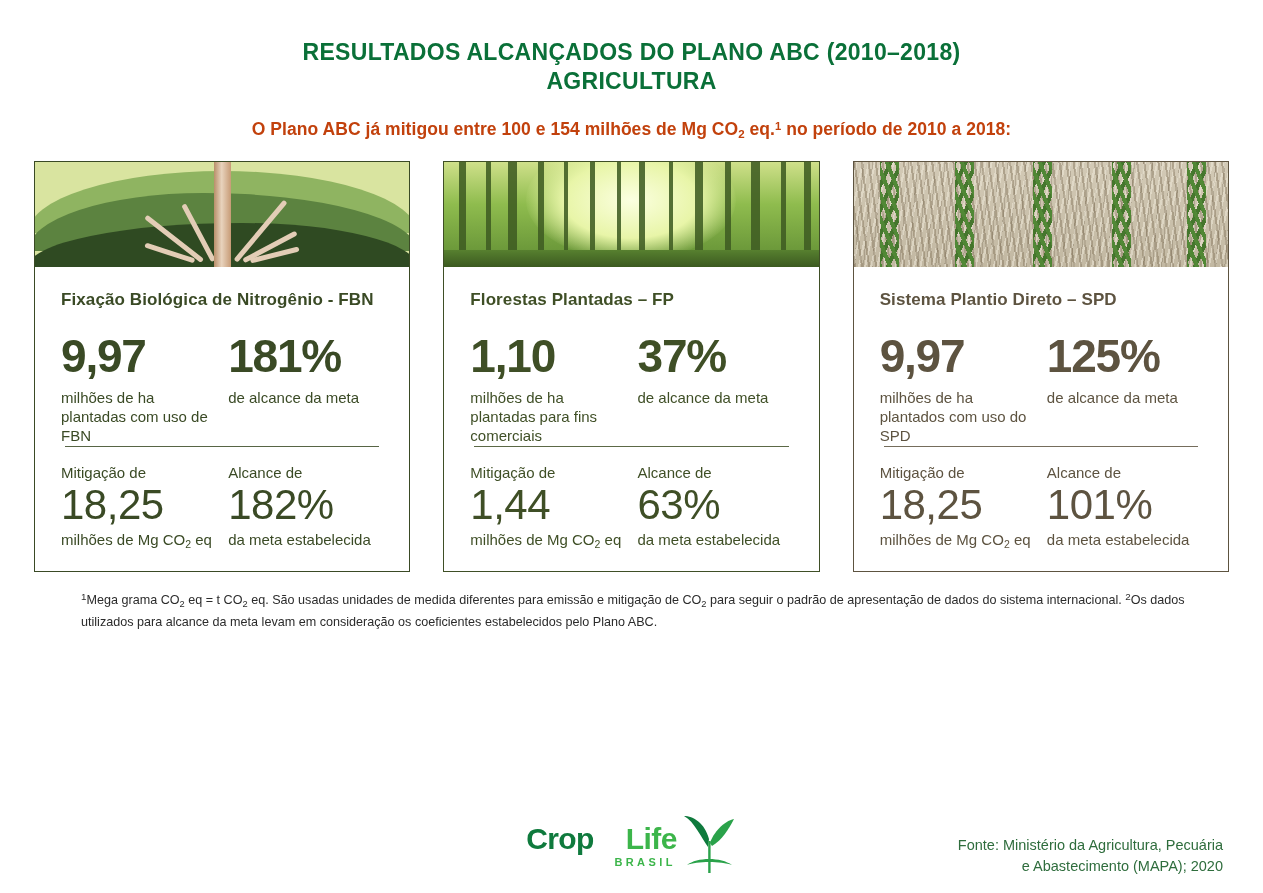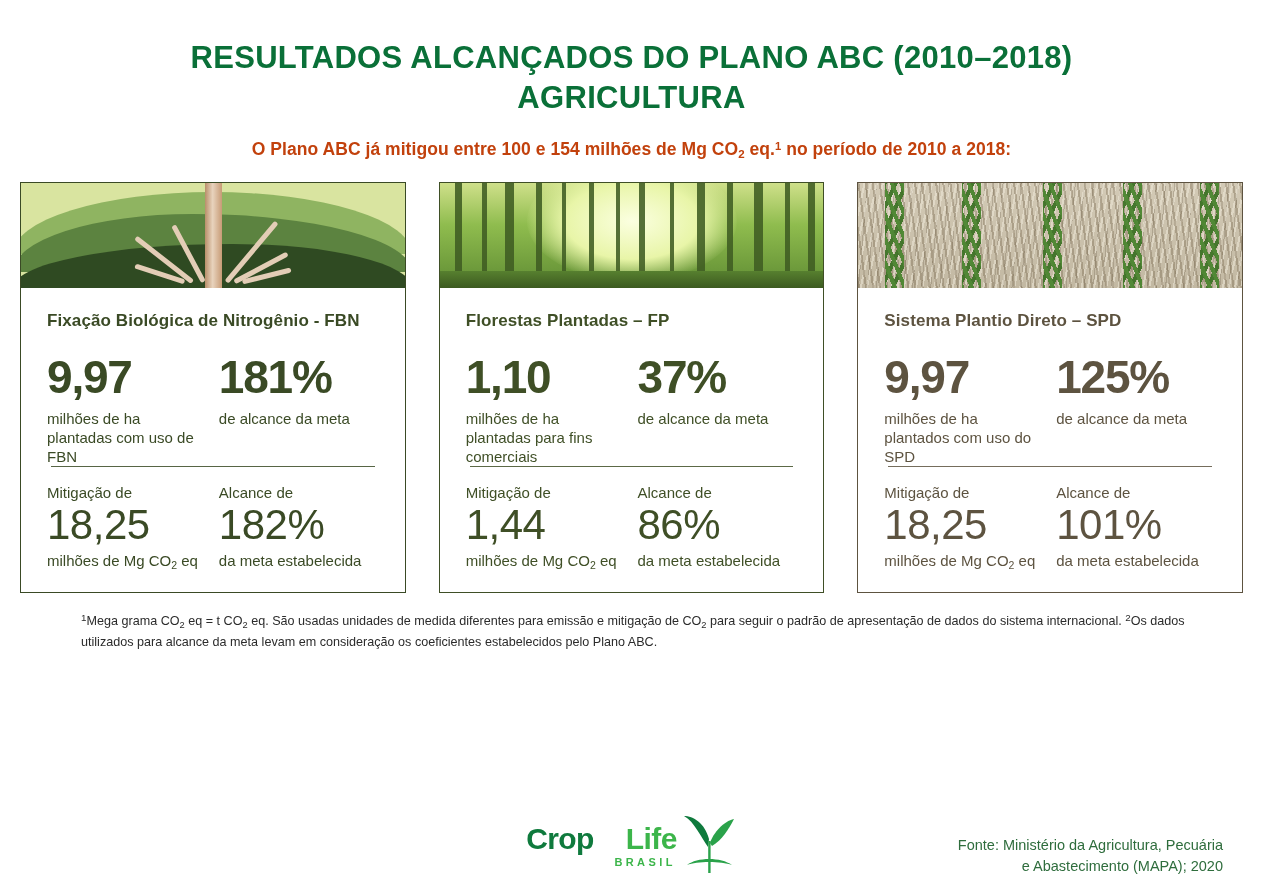--- a/index.html
+++ b/index.html
@@ -11,21 +11,21 @@
     font-family: "Liberation Sans", sans-serif;
     overflow: hidden;
     position: relative;
   }
 
   
   .header { padding-top: 38px; text-align: center; }
 
   .title {
     color: #0a7038;
-    font-size: 31px;
+    font-size: 23px;
     font-weight: bold;
     letter-spacing: 0.3px;
     line-height: 1.28;
     text-transform: uppercase;
   }
   .title-line2 { display: block; }
 
   .subtitle {
     margin-top: 22px;
     color: #c2410c;
@@ -33,21 +33,21 @@
     font-weight: bold;
     letter-spacing: 0.05px;
   }
   .subtitle sub { font-size: 0.66em; vertical-align: -0.28em; }
   .subtitle sup { font-size: 0.64em; vertical-align: 0.46em; }
 
   
   .cards {
     display: flex;
     gap: 33px;
-    padding: 0 20px;
+    padding: 0 34px;
     margin-top: 21px;
     align-items: stretch;
     justify-content: center;
   }
   .card {
     flex: 1 1 0;
     border: 1.5px solid var(--accent);
     background: #fff;
     display: flex;
     flex-direction: column;
@@ -304,21 +304,21 @@
       <div class="divider mt-auto"></div>
 
       <div class="stat-grid">
         <div class="stat-col">
           <div class="sub-label">Mitigação de</div>
           <div class="light-number">1,44</div>
           <div class="sub-caption"><span>milhões de Mg CO</span><sub>2</sub><span> eq</span></div>
         </div>
         <div class="stat-col">
           <div class="sub-label">Alcance de</div>
-          <div class="light-number">86%</div>
+          <div class="light-number">63%</div>
           <div class="sub-caption">da meta estabelecida</div>
         </div>
       </div>
     </div>
   </div>
 
   <div class="card" style="--accent:#5d5340">
     <div class="card-photo photo-spd">
       <div class="straw"></div>
       <div class="croprow" style="left:7%"></div>

